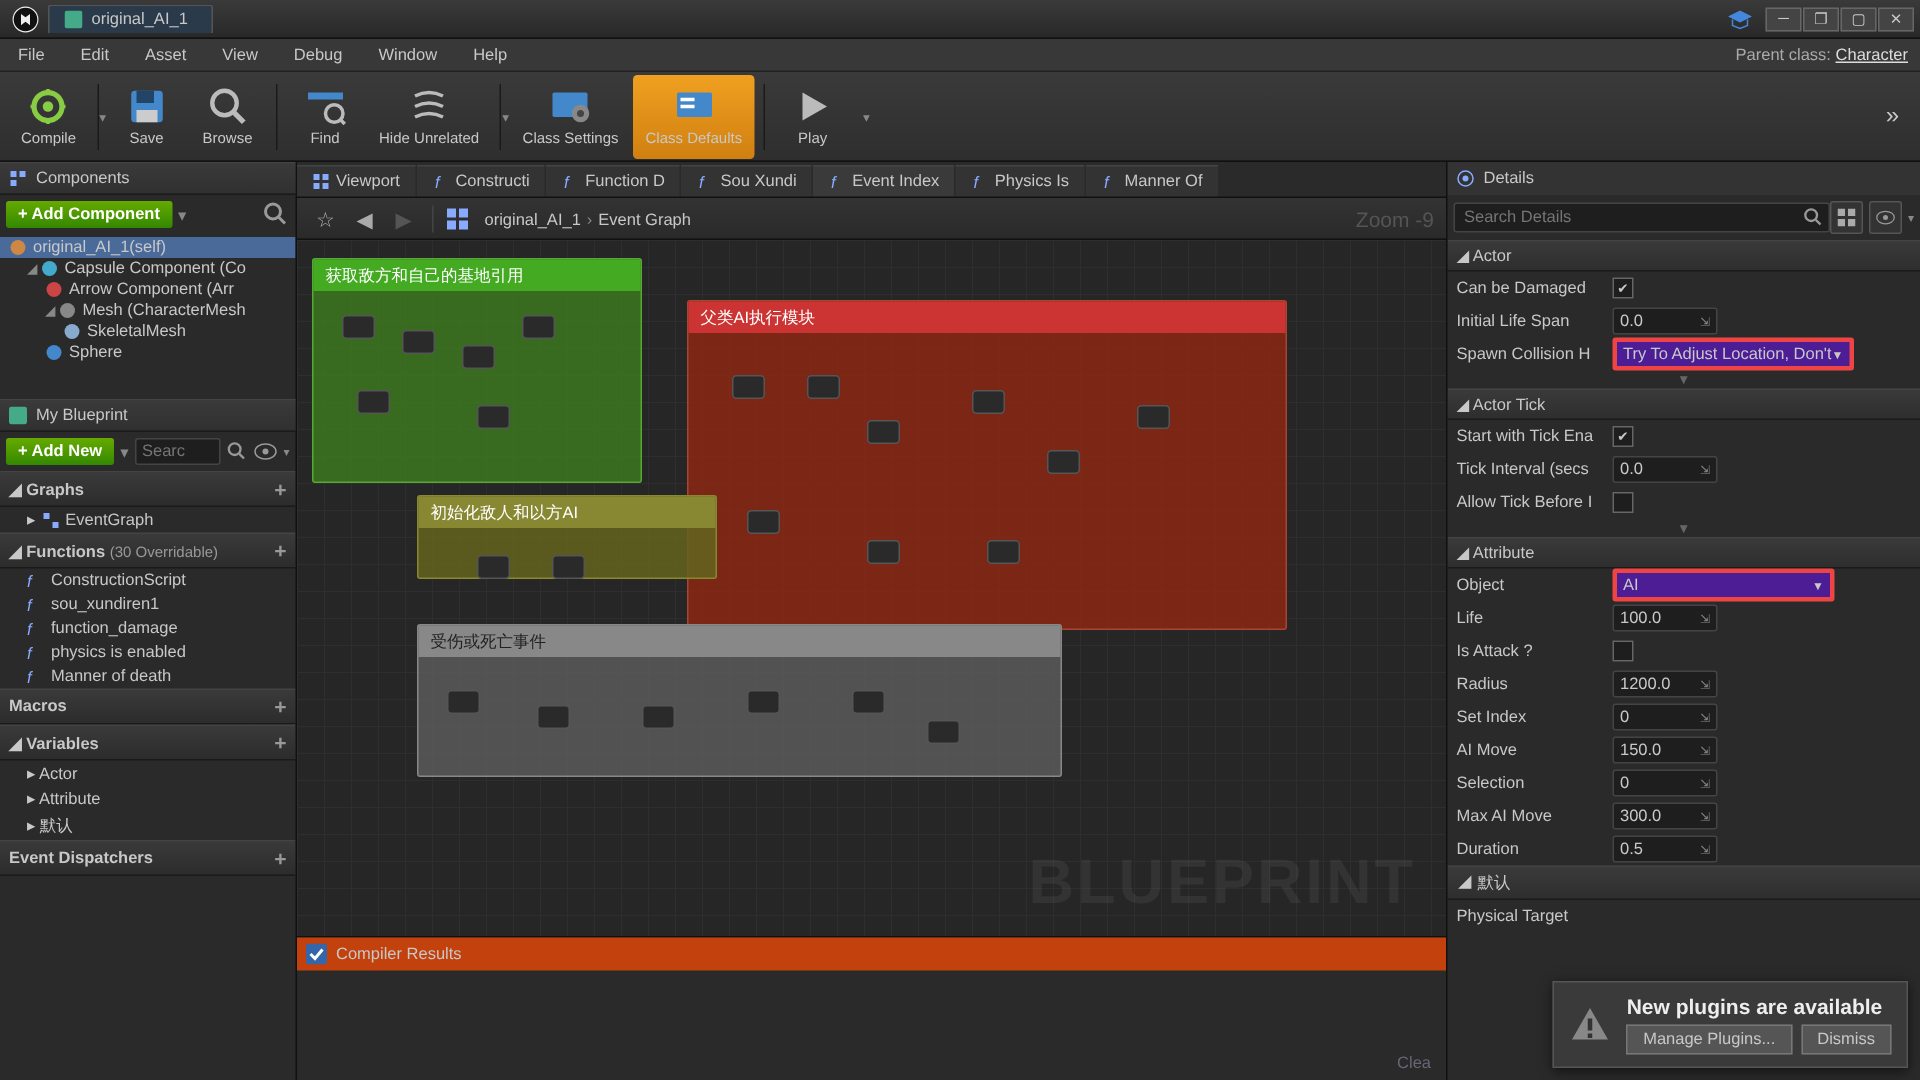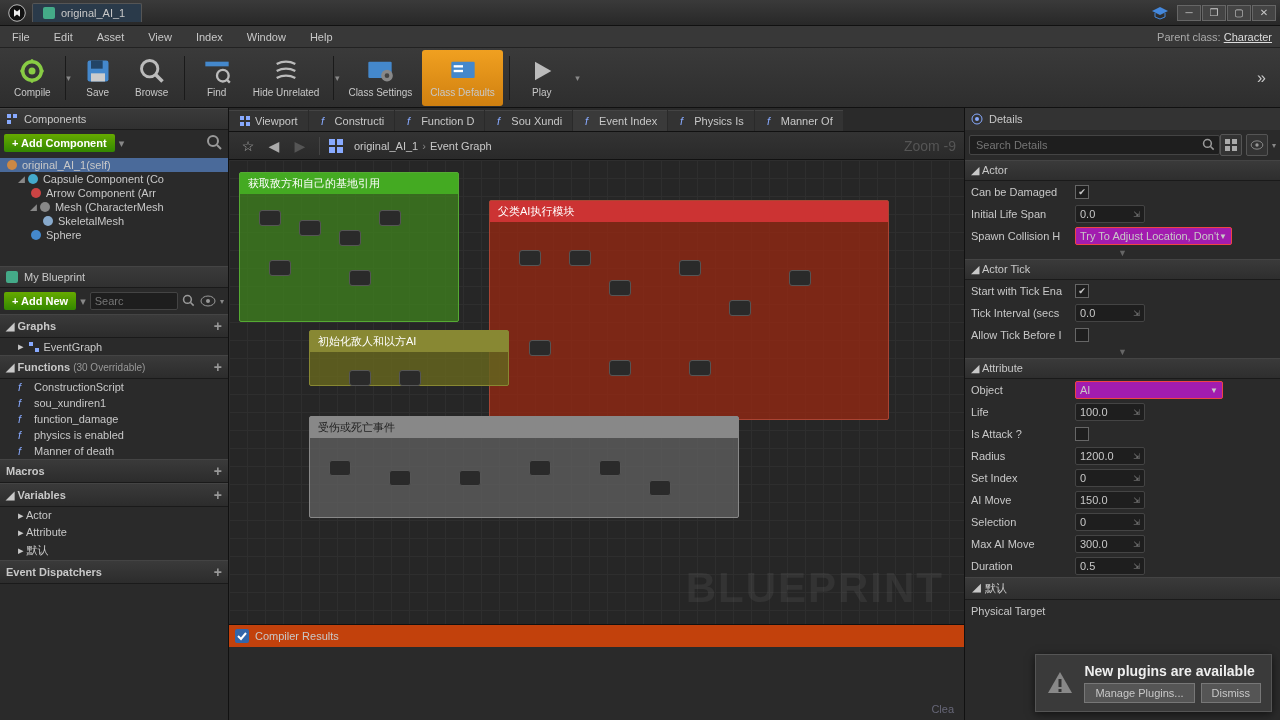--- a/index.html
+++ b/index.html
@@ -17,21 +17,21 @@
 .menubar .pclass span{text-decoration:underline;color:#ddd}
 .toolbar{height:60px;background:linear-gradient(#3a3a3a,#2e2e2e);display:flex;align-items:center;padding:0 6px;border-bottom:1px solid #111;gap:2px}
 .tbtn{display:flex;flex-direction:column;align-items:center;justify-content:center;min-width:52px;height:56px;padding:2px 8px;border-radius:3px;cursor:pointer;position:relative}
 .tbtn.active{background:linear-gradient(#f0a020,#d08010);color:#fff}
 .tbtn .ico{width:28px;height:28px;margin-bottom:2px}
 .tbtn .lbl{font-size:10px;white-space:nowrap}
 .tbtn .dd{position:absolute;right:-12px;top:50%;transform:translateY(-50%);font-size:9px;color:#888}
 .tsep{width:1px;height:44px;background:#1a1a1a;margin:0 4px}
 .toolbar .expand{margin-left:auto;font-size:16px;padding:0 8px}
 .main{display:flex;height:612px}
-.leftcol{width:229px;display:flex;flex-direction:column;background:#2a2a2a;border-right:1px solid #111}
+.leftcol{width:198px;display:flex;flex-direction:column;background:#2a2a2a;border-right:1px solid #111}
 .panel-hdr{height:22px;background:linear-gradient(#3a3a3a,#303030);display:flex;align-items:center;padding:0 6px;gap:6px;border-bottom:1px solid #1a1a1a;border-top:1px solid #444}
 .panel-hdr .ic{width:12px;height:12px}
 .addbtn{background:linear-gradient(#6a0,#380);color:#fff;padding:3px 8px;border-radius:2px;cursor:pointer;display:flex;align-items:center;gap:4px;font-weight:bold}
 .addrow{padding:4px;display:flex;gap:4px;align-items:center}
 .search{background:#1e1e1e;border:1px solid #444;border-radius:2px;padding:2px 4px;flex:1;color:#888}
 .tree{padding:2px 0;overflow:hidden}
 .tree .row{display:flex;align-items:center;padding:1px 4px 1px 6px;cursor:pointer;white-space:nowrap;overflow:hidden}
 .tree .row.sel{background:#4a6a9a}
 .tree .row .ind{display:inline-block}
 .tree .ic{width:12px;height:12px;margin-right:4px;flex-shrink:0}
@@ -72,21 +72,21 @@
 .dsearch{padding:4px;display:flex;gap:4px;align-items:center}
 .dsearch input{flex:1;background:#1e1e1e;border:1px solid #444;padding:3px 6px;color:#888;border-radius:2px}
 .dsearch .ib{width:22px;height:22px;background:#333;border:1px solid #555;display:flex;align-items:center;justify-content:center;border-radius:2px}
 .cat{background:linear-gradient(#3a3a3a,#2e2e2e);padding:3px 6px;font-weight:normal;border-top:1px solid #444;border-bottom:1px solid #1a1a1a}
 .prop{display:flex;align-items:center;padding:2px 6px;height:22px}
 .prop .plbl{width:104px;white-space:nowrap;overflow:hidden}
 .prop .pval{flex:1;display:flex;align-items:center;gap:4px}
 .prop .numfield{background:#1e1e1e;border:1px solid #444;border-radius:2px;padding:2px 4px;min-width:70px;display:flex;justify-content:space-between;align-items:center}
 .prop .numfield .rst{font-size:8px;color:#888}
 .prop .ck{width:14px;height:14px;background:#1e1e1e;border:1px solid #666;display:flex;align-items:center;justify-content:center;font-size:9px}
-.prop .dd{background:#a21caf;border:1px solid #ef4444;border-radius:2px;padding:2px 4px;min-width:148px;display:flex;justify-content:space-between;align-items:center;overflow:hidden}
+.prop .dd{background:#4c1d95;border:3px solid #ef4444;border-radius:2px;padding:2px 4px;min-width:148px;display:flex;justify-content:space-between;align-items:center;overflow:hidden}
 .expandarr{text-align:center;color:#666;font-size:9px;padding:1px}
 .notif{position:absolute;right:8px;bottom:8px;background:#3a3a3a;border:1px solid #555;padding:8px 10px;display:flex;align-items:center;gap:10px;box-shadow:0 2px 8px rgba(0,0,0,0.6)}
 .notif .warn{width:28px;height:28px}
 .notif .txt{font-size:14px;font-weight:bold;color:#eee}
 .notif .btns{display:flex;gap:6px;margin-top:4px}
 .notif .nb{background:#555;border:1px solid #777;padding:3px 10px;cursor:pointer;font-size:11px}
 svg{display:block}
 </style>
 </head>
 <body>
@@ -113,21 +113,21 @@
     <div class="wb">▢</div>
     <div class="wb">✕</div>
   </div>
 </div>
 
 <div class="menubar">
   <div class="m">File</div>
   <div class="m">Edit</div>
   <div class="m">Asset</div>
   <div class="m">View</div>
-  <div class="m">Index</div>
+  <div class="m">Debug</div>
   <div class="m">Window</div>
   <div class="m">Help</div>
   <div class="spacer"></div>
   <div class="pclass"><span style="text-decoration:none;color:#aaa">Parent class:</span> <span>Character</span></div>
 </div>
 
 <div class="toolbar">
   <div class="tbtn">
     <svg class="ico" viewBox="0 0 24 24">
         <circle cx="12" cy="12" r="8" fill="none" stroke="#8c4" stroke-width="3"></circle>

